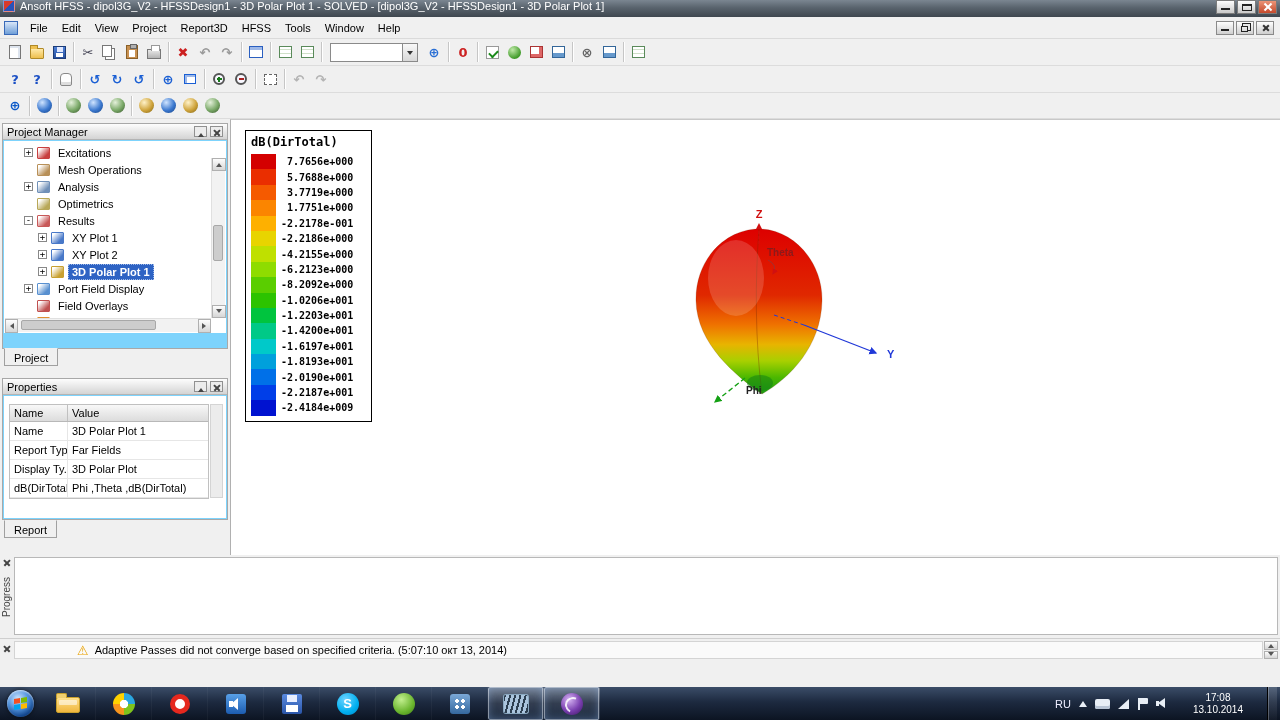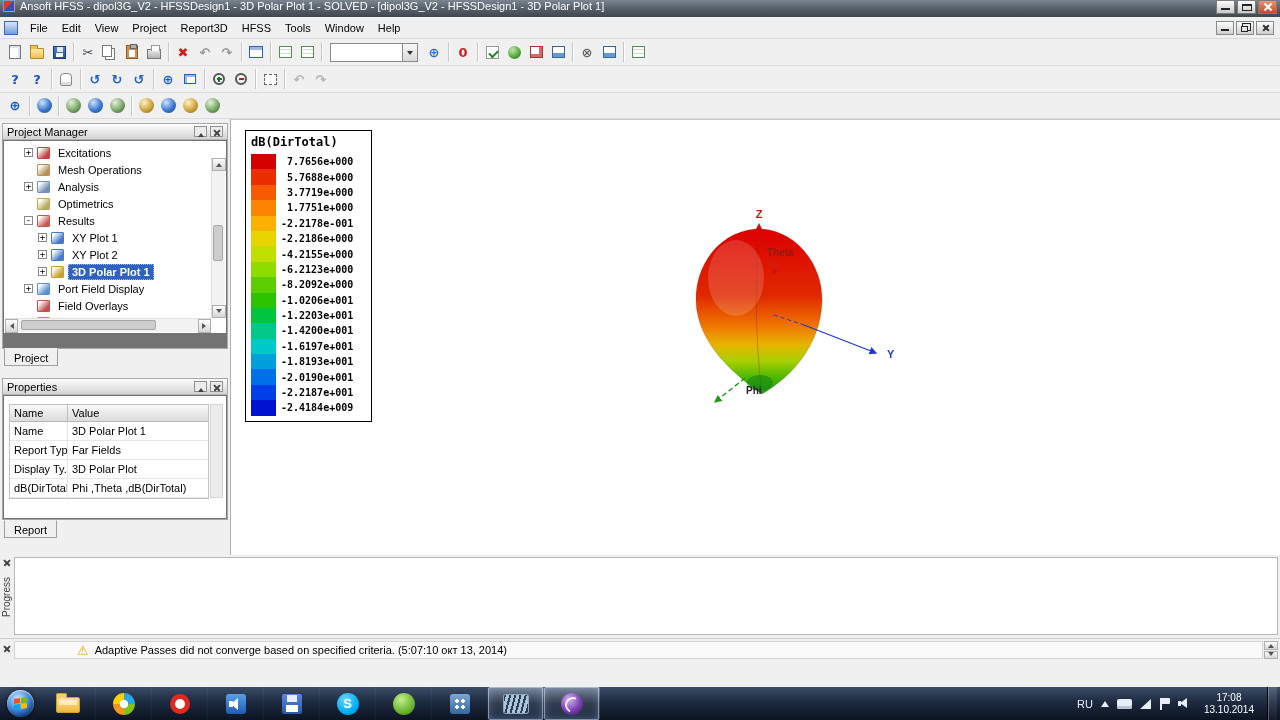--- a/index.html
+++ b/index.html
@@ -66,21 +66,21 @@
   .sh-fitrect{width:12px;height:10px;border:1px solid #1a5fd4;background:#fff;box-shadow:inset 2px 2px 0 #9db8e8}
   .sh-zin,.sh-zout{width:12px;height:12px;border:2px solid #555;border-radius:50%;position:relative;background:#f8f8ff}
   .sh-zin::after{content:"";position:absolute;left:1.5px;top:3.2px;width:5px;height:1.6px;background:#1a7a1a}
   .sh-zin::before{content:"";position:absolute;left:3.2px;top:1.5px;width:1.6px;height:5px;background:#1a7a1a}
   .sh-zout::after{content:"";position:absolute;left:1.5px;top:3.2px;width:5px;height:1.6px;background:#a22}
   .sh-sphere{width:15px;height:15px;border-radius:50%;background:radial-gradient(circle at 35% 30%,#cfe4ff,#3c79cf 55%,#123e82)}
   .sh-sphere.g{background:radial-gradient(circle at 35% 30%,#e4f0da,#79a867 55%,#335028)}
   .sh-sphere.y{background:radial-gradient(circle at 35% 30%,#fff2c8,#cfa43c 55%,#7d6010)}
 
   
-  .panel{position:absolute;background:#737373;border:1px solid #a8a8a8}
+  .panel{position:absolute;background:#7dd3fc;border:1px solid #a8a8a8}
   .panel-title{height:16px;background:linear-gradient(#fdfdfd,#d4d4d4);border-bottom:1px solid #b4b4b4;display:flex;align-items:center;padding:0 4px;font-size:11px}
   .panel-btns{margin-left:auto;display:flex;gap:3px}
   .pbtn{width:13px;height:11px;border:1px solid #909090;background:#ececec;position:relative}
   .pbtn.up::after{content:"";position:absolute;left:3px;top:3px;border:3px solid transparent;border-bottom:4px solid #444}
   .xmark::before,.xmark::after{content:"";position:absolute;left:2px;top:4.5px;width:8px;height:1.5px;background:#444}
   .xmark::before{transform:rotate(45deg)}.xmark::after{transform:rotate(-45deg)}
 
   #project-manager{left:2px;top:123px;width:226px;height:226px}
   .tree-wrap{position:absolute;left:1px;right:1px;top:17px;bottom:15px;background:#fff;overflow:hidden}
   .tree-inner{position:absolute;left:2px;top:3px;right:14px}
@@ -178,21 +178,21 @@
   .tray-lang{font-size:11px;color:#eef}
   .tray-up{width:0;height:0;border-left:4px solid transparent;border-right:4px solid transparent;border-bottom:6px solid #e8eef5}
   .tray-kb{width:15px;height:10px;background:#e8eef5;border-radius:2px;box-shadow:inset 0 -3px 0 #b8c4d4}
   .tray-net{width:0;height:0;border-left:11px solid transparent;border-bottom:10px solid #e8eef5}
   .tray-flag{position:relative;width:11px;height:12px}
   .tray-flag::before{content:"";position:absolute;left:1px;top:0;width:2px;height:12px;background:#e8eef5}
   .tray-flag::after{content:"";position:absolute;left:3px;top:0;width:8px;height:6px;background:#e8eef5;border-radius:0 1px 1px 0}
   .tray-vol{position:relative;width:13px;height:11px}
   .tray-vol::before{content:"";position:absolute;left:0;top:3px;width:3px;height:5px;background:#e8eef5}
   .tray-vol::after{content:"";position:absolute;left:2px;top:0;border-top:5.5px solid transparent;border-bottom:5.5px solid transparent;border-right:7px solid #e8eef5}
-  .clock{text-align:center;font-size:10px;line-height:12px;margin:0 5px;color:#fff}
+  .clock{text-align:center;font-size:10px;line-height:12px;margin:0 16px;color:#fff}
   .show-desktop{width:10px;height:33px;border-left:1px sol1d #000;border-left:1px solid #000;box-shadow:inset 1px 0 0 rgba(255,255,255,.25);background:linear-gradient(rgba(255,255,255,.14),rgba(255,255,255,.03))}
 </style>
 </head>
 <body>
 
 <div class="screen">
 
   <div class="titlebar">
     <span class="app-icon"></span>
     <span class="title-text">Ansoft HFSS - dipol3G_V2 - HFSSDesign1 - 3D Polar Plot 1 - SOLVED - [dipol3G_V2 - HFSSDesign1 - 3D Polar Plot 1]</span>

